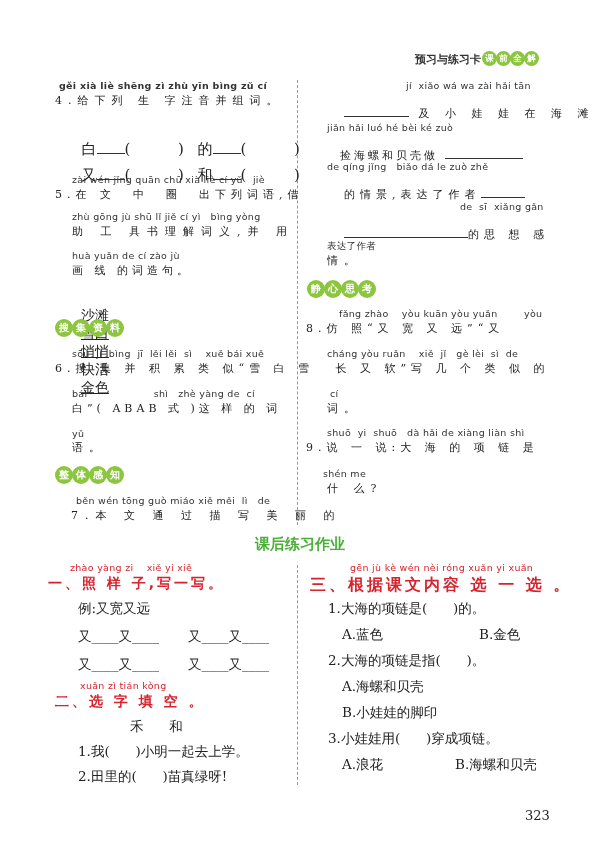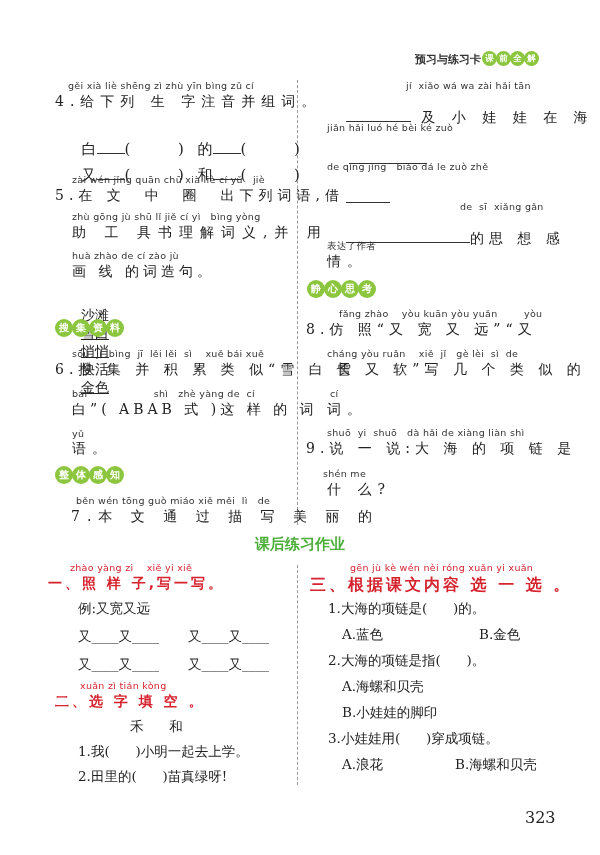--- a/index.html
+++ b/index.html
@@ -5,64 +5,64 @@
   * { box-sizing: border-box; margin: 0; padding: 0; }
   body { width: 600px; height: 855px; background: #ffffff; font-family: "DejaVu Serif", "Liberation Serif", serif; color: #222; position: relative; overflow: hidden; }
   .abs { position: absolute; }
   .header-title { left: 415px; top: 52px; font-family: "DejaVu Sans", sans-serif; font-weight: bold; font-size: 11px; color: #333; }
   .badges { display: inline-flex; gap: 0; }
   .badge { display: inline-flex; width: 15px; height: 15px; border-radius: 50%; background: #8cc63f; color: #fff; font-size: 8.5px; align-items: center; justify-content: center; font-family: "DejaVu Sans", sans-serif; font-weight: bold; margin-right: -1px; }
   .badge.lg { width: 18px; height: 18px; font-size: 10px; }
   .header-badges { left: 482px; top: 51px; }
   .divider { position: absolute; left: 297px; width: 0; border-left: 1px dashed #999; }
   .py { font-family: "DejaVu Sans", sans-serif; font-size: 9.5px; color: #333; letter-spacing: 0.3px; white-space: pre; }
-  .hz { font-size: 14px; letter-spacing: 6px; white-space: pre; color: #222; }
+  .hz { font-size: 11px; letter-spacing: 6px; white-space: pre; color: #222; }
   .hz-sm { font-size: 13.5px; white-space: pre; color: #222; }
   .red { color: #d6242f; }
   .red-py { color: #d6242f; }
   .green-title { left: 0; width: 600px; top: 535px; text-align: center; font-family: "DejaVu Sans", sans-serif; font-weight: bold; font-size: 15px; color: #4caf3a; }
   .blank { display: inline-block; border-bottom: 1px solid #333; vertical-align: baseline; }
   .ul { text-decoration: underline; }
-  .pagenum { left: 525px; top: 808px; font-size: 16px; }
+  .pagenum { left: 525px; top: 808px; font-size: 13px; }
 </style>
 </head>
 <body>
 
 <div class="abs header-title">预习与练习卡</div>
 <div class="abs header-badges badges">
   <span class="badge">课</span>
   <span class="badge">前</span>
   <span class="badge">全</span>
   <span class="badge">解</span>
 </div>
 
 <div class="divider" style="top:80px;height:445px;"></div>
 <div class="divider" style="top:565px;height:220px;"></div>
 
-<div class="abs py" style="left:68px;top:80px;">gěi xià liè shēng zì zhù yīn bìng zǔ cí</div>
+<div class="abs py" style="left:59px;top:80px;font-weight:bold;">gěi xià liè shēng zì zhù yīn bìng zǔ cí</div>
 <div class="abs hz" style="left:55px;top:93px;">4.给下列 生 字注音并组词。</div>
 
 <div class="abs hz-sm" style="left:72px;top:122px;font-size:15px;">
   <span>白</span><span class="blank" style="width:28px"></span><span>(          )</span>
 </div>
 <div class="abs hz-sm" style="left:188px;top:122px;font-size:15px;">
   <span>的</span><span class="blank" style="width:28px"></span><span>(          )</span>
 </div>
 <div class="abs hz-sm" style="left:72px;top:148px;font-size:15px;">
   <span>又</span><span class="blank" style="width:28px"></span><span>(          )</span>
 </div>
 <div class="abs hz-sm" style="left:188px;top:148px;font-size:15px;">
   <span>和</span><span class="blank" style="width:28px"></span><span>(          )</span>
 </div>
 
 <div class="abs py" style="left:72px;top:174px;">zài wén jǐng quān chū xià liè cí yǔ   jiè</div>
 <div class="abs hz" style="left:55px;top:187px;letter-spacing:5px;">5.在 文  中  圈  出下列词语,借</div>
 <div class="abs py" style="left:72px;top:211px;">zhù gōng jù shū lǐ jiě cí yì   bìng yòng</div>
 <div class="abs hz" style="left:72px;top:224px;letter-spacing:7px;">助 工 具书理解词义,并 用</div>
-<div class="abs py" style="left:72px;top:250px;">huà zhào de cí zào jù</div>
+<div class="abs py" style="left:72px;top:250px;">huà yuǎn de cí zào jù</div>
 <div class="abs hz" style="left:72px;top:263px;letter-spacing:4px;">画 线 的词造句。</div>
 <div class="abs hz-sm" style="left:72px;top:291px;font-size:14px;">
   <span>沙滩</span>&nbsp;&nbsp;&nbsp;
   <span class="ul">雪白</span>&nbsp;&nbsp;&nbsp;
   <span class="ul">悄悄</span>&nbsp;&nbsp;&nbsp;
   <span>快活</span>&nbsp;&nbsp;&nbsp;
   <span class="ul">金色</span>
 </div>
 
 <div class="abs badges" style="left:55px;top:319px;">
@@ -88,25 +88,25 @@
 
 <div class="abs py" style="left:76px;top:495px;">běn wén tōng guò miáo xiě měi  lì   de</div>
 <div class="abs hz" style="left:71px;top:508px;letter-spacing:7px;text-align:right;">7.本 文 通 过 描 写 美 丽 的</div>
 
 <div class="abs py" style="left:406px;top:80px;">jí  xiǎo wá wa zài hǎi tān</div>
 <div class="abs hz" style="left:325px;top:93px;">
   <span class="blank" style="width:65px;letter-spacing:0"></span> <span>及 小 娃 娃 在 海 滩</span>
 </div>
 <div class="abs py" style="left:327px;top:122px;">jiǎn hǎi luó hé bèi ké zuò</div>
 <div class="abs hz" style="left:327px;top:135px;letter-spacing:3px;">
-   <span class="blank" style="width:78px"></span>
+  <span>捡海螺和贝壳做</span> <span class="blank" style="width:78px"></span>
 </div>
 <div class="abs py" style="left:327px;top:161px;">de qíng jǐng   biǎo dá le zuò zhě</div>
 <div class="abs hz" style="left:327px;top:174px;letter-spacing:5px;">
-  <span class="blank" style="width:44px"></span>
+  <span>的情景,表达了作者</span><span class="blank" style="width:44px"></span>
 </div>
 <div class="abs py" style="left:460px;top:201px;">de  sī  xiǎng gǎn</div>
 <div class="abs hz" style="left:327px;top:214px;letter-spacing:5px;">
   <span class="blank" style="width:124px"></span><span>的思 想 感</span>
 </div>
 <div class="abs py" style="left:327px;top:240px;">表达了作者</div>
 <div class="abs hz" style="left:327px;top:253px;">情。</div>
 
 <div class="abs badges" style="left:307px;top:280px;">
   <span class="badge lg">静</span>

